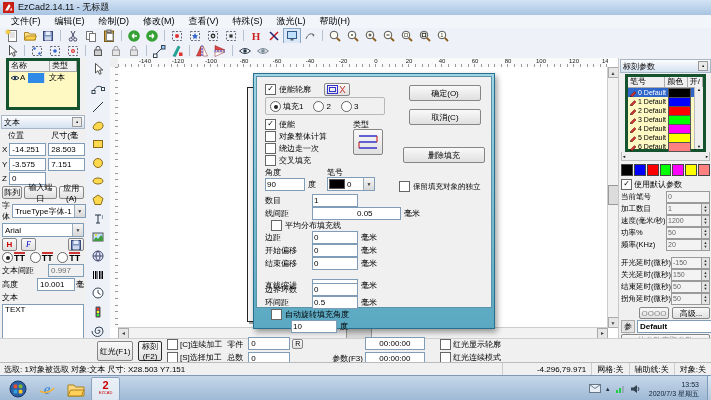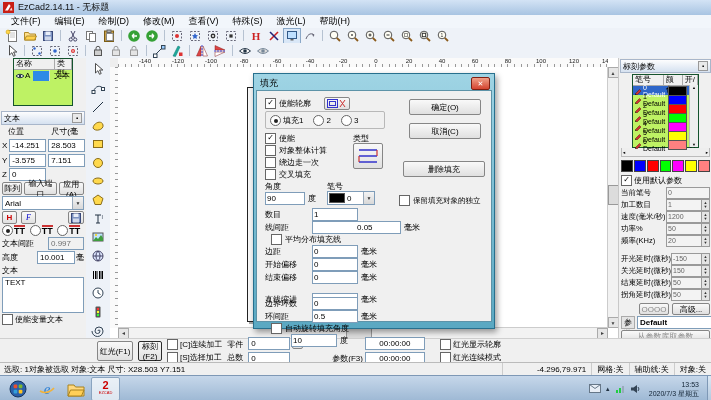--- a/index.html
+++ b/index.html
@@ -15,21 +15,21 @@
   #tb2{top:43px;height:15px;border-bottom:1px solid #c9d2de}
   .tbtn{width:16px;height:14px;display:flex;align-items:center;justify-content:center;border:1px solid transparent;background:transparent}
   .tbtn.pressed{border:1px solid #8aa8c8;background:#d9e7f7}
   .tsep{width:1px;height:11px;background:#b6c2d1;margin:0 3px}
   
   .dock{position:absolute;top:58px;height:280px;background:#f0f0f0}
   #leftdock{left:0;width:86px;border-right:1px solid #c8c8c8}
   #rightdock{left:618px;width:93px;border-left:1px solid #c8c8c8}
   .dock-header{height:12px;margin:1px;background:linear-gradient(#fdfdfe,#d5e1f0);border:1px solid #a8b6ca;display:flex;align-items:center;justify-content:space-between;padding:0 2px;font-size:8px}
   .dock-header .hbox{width:8px;height:8px;background:#e9e9e9;border:1px solid #999;display:flex;align-items:center;justify-content:center;font-size:6px;line-height:6px}
-  .grid-table{margin:0 13px;background:#bef264;border:1px solid #14532d;font-size:8px}
+  .grid-table{margin:0 6px;background:#fef9c3;border:3px solid #14532d;font-size:8px}
   .gt-head{display:flex;background:#f0f0f0}
   .gt-hcell{border-right:1px solid #aaa;border-bottom:1px solid #aaa;padding:0 2px;height:10px;line-height:10px}
   .gt-row{display:flex;height:11px;align-items:center}
   .trow{display:flex;align-items:center;margin:1px 2px;gap:2px;font-size:8px}
   .tin{border:1px solid #7f9db9;background:#fff;height:11px;font-size:8px;font-family:inherit;padding:0 2px}
   .tin.gray{background:#f1f1f1;color:#707070}
   .btn{background:linear-gradient(#f9f9f9,#e0e0e0);border:1px solid #868686;border-radius:2px;font-size:8px;display:flex;align-items:center;justify-content:center;font-family:inherit;color:#000;padding:0}
   .btn.disabled{color:#8a8a8a}
   .btn.def{border:1px solid #2b2b2b}
   .combo{display:flex;align-items:center;border:1px solid #7f9db9;background:#fff;height:12px}
@@ -417,20 +417,27 @@
     <div class="trow">
       <span>Z</span>
       <input class="tin" style="width: 31px;" readonly="" value="0">
     </div>
     <div class="trow">
       <button class="btn" style="width:21px;height:13px">阵列</button>
       <button class="btn" style="width:33px;height:13px">输入端口</button>
       <button class="btn" style="width:26px;height:13px">应用(A)</button>
     </div>
     <div class="trow">
+      <span>字体</span>
+      <div class="combo" style="flex:1">
+        <span class="ctext">TrueType字体-1</span>
+        <span class="cbtn">▼</span>
+      </div>
+    </div>
+    <div class="trow">
       <div class="combo" style="flex:1">
         <span class="ctext">Arial</span>
         <span class="cbtn">▼</span>
       </div>
     </div>
     <div class="trow" style="gap:4px">
       <button class="btn" style="width:15px;height:13px;color:#c00;font-weight:bold">H</button>
       <button class="btn" style="width:15px;height:13px;color:#00c;font-style:italic;font-family:'Liberation Serif',serif">F</button>
       <span style="flex:1"></span>
       <button class="btn" style="width:16px;height:13px">
@@ -757,24 +764,20 @@
     </div>
     <div class="trow">
         <button class="btn disabled" style="flex:1;height:12px">从参数库取参数</button>
       </div>
     <div class="trow">
         <button class="btn disabled" style="flex:1;height:12px">参数设为默认值</button>
       </div>
   </div>
 
   <div id="dlg">
-    <div class="dtitle">
-      <span>填充</span>
-      <span class="dclose">✕</span>
-    </div>
     <div class="dbody">
       <div class="drow" style="left:8px;top:6px">
         <span class="cb checked"></span>
         <span>使能轮廓</span>
         <button class="btn" style="width:26px;height:13px;margin-left:10px">
             <svg width="20" height="9">
               <rect x="0.5" y="0.5" width="10" height="8" fill="none" stroke="#33c"></rect>
               <rect x="2.5" y="2.5" width="6" height="4" fill="none" stroke="#33c"></rect>
               <path d="M13 1l5 7M18 1l-5 7" stroke="#c33"></path>
             </svg>

